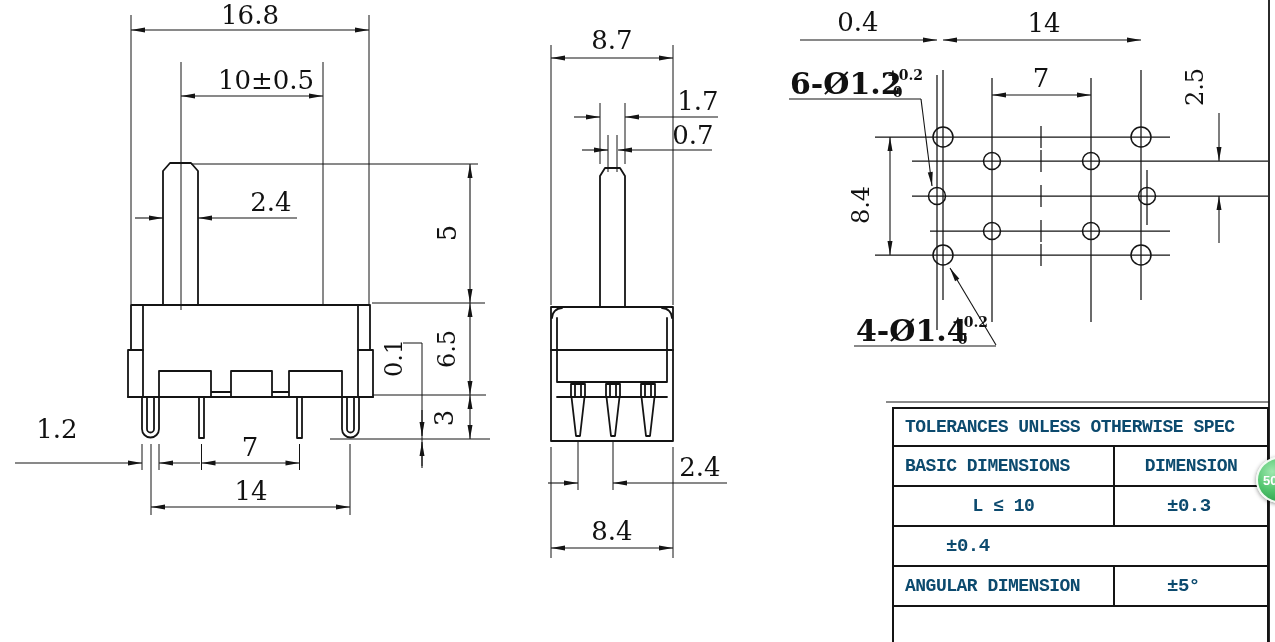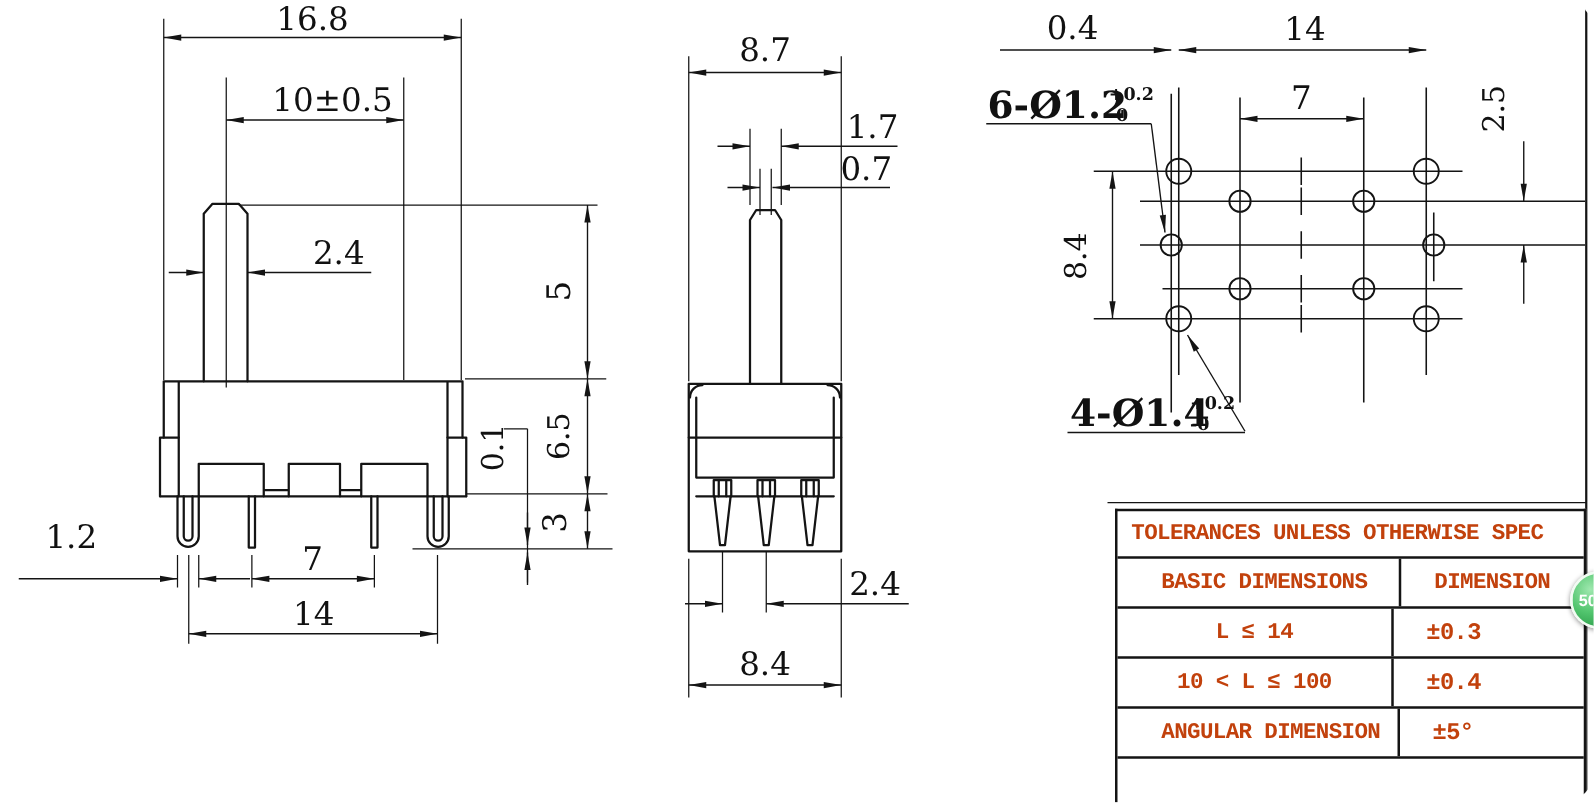--- a/index.html
+++ b/index.html
@@ -1,43 +1,43 @@
 <!DOCTYPE html>
 <html><head>
 <meta charset="utf-8">
 <style>
   html,body{margin:0;padding:0;background:#fff;}
   #stage{position:relative;width:1275px;height:642px;background:#ffffff;overflow:hidden;
-         font-family:"Liberation Sans",sans-serif;border-radius:25px;}
+         font-family:"Liberation Sans",sans-serif;}
   svg{position:absolute;left:0;top:0;}
   .obj{stroke:#141414;stroke-width:1.8;fill:none;stroke-linecap:round;stroke-linejoin:round;}
   .grid{stroke:#141414;stroke-width:1.25;fill:none;}
   .ext{stroke:#141414;stroke-width:1;fill:none;}
   .dml{stroke:#141414;stroke-width:1.1;fill:none;}
   .hole{stroke:#141414;stroke-width:1.5;fill:none;}
   text{fill:#111;font-family:"DejaVu Serif",serif;}
   .dimtxt{font-size:26px;}
   .dimtxt-s{font-size:24px;}
   .lbl{font-size:30px;font-weight:700;}
   .lbl-ss{font-size:14px;font-weight:700;}
   .mid{text-anchor:middle;}
   
   .tol-table{position:absolute;left:892px;top:407px;width:377px;height:235px;
     border:2px solid #141414;border-bottom:none;box-sizing:border-box;background:#fff;
-    font-family:"Liberation Mono",monospace;color:#c2410c;font-weight:600;}
+    font-family:"Liberation Mono",monospace;color:#0c4a6e;font-weight:600;}
   .tr{display:flex;border-bottom:2px solid #141414;box-sizing:border-box;}
   .tr-h{height:38px;}
   .tr-r{height:40px;}
   .cell{display:flex;align-items:center;font-size:18px;letter-spacing:-0.5px;box-sizing:border-box;}
   .c-full{width:100%;padding-left:11px;}
   .c1{width:221px;border-right:2px solid #141414;}
   .c2{width:152px;}
-  .pl{padding-left:22px;margin-left:13px;}
+  .pl{padding-left:11px;}
   .ctr{justify-content:center;}
-  .tol-val{padding-left:26px;font-size:19px;}
+  .tol-val{padding-left:52px;font-size:19px;}
   
   .badge{position:absolute;left:1256px;top:457px;width:46px;height:46px;border-radius:50%;
     background:radial-gradient(circle at 34% 30%, #9fe8af 0%, #52c56e 45%, #2ea04c 80%, #23863e 100%);
     border:2px solid #f2fbf3;box-shadow:0 1px 4px rgba(0,0,0,0.45);box-sizing:border-box;
     display:flex;align-items:center;justify-content:flex-start;padding-left:5px;}
   .badge span{color:#fff;font-size:13px;font-weight:bold;font-family:"Liberation Sans",sans-serif;}
 </style>
 </head>
 <body>
 
@@ -174,25 +174,24 @@
 
   <div class="tol-table">
     <div class="tr tr-h">
       <div class="cell c-full">TOLERANCES UNLESS OTHERWISE SPEC</div>
     </div>
     <div class="tr tr-r">
       <div class="cell c1 pl">BASIC DIMENSIONS</div>
       <div class="cell c2 ctr">DIMENSION</div>
     </div>
     <div class="tr tr-r">
-      <div class="cell c1 ctr">L ≤ 14</div>
+      <div class="cell c1 ctr">L ≤ 10</div>
       <div class="cell c2 tol-val">±0.3</div>
     </div>
     <div class="tr tr-r">
-      <div class="cell c1 ctr">10 &lt; L ≤ 100</div>
       <div class="cell c2 tol-val">±0.4</div>
     </div>
     <div class="tr tr-r">
       <div class="cell c1 pl">ANGULAR DIMENSION</div>
       <div class="cell c2 tol-val">±5°</div>
     </div>
   </div>
 
   <div class="badge">
     <span>50</span>

